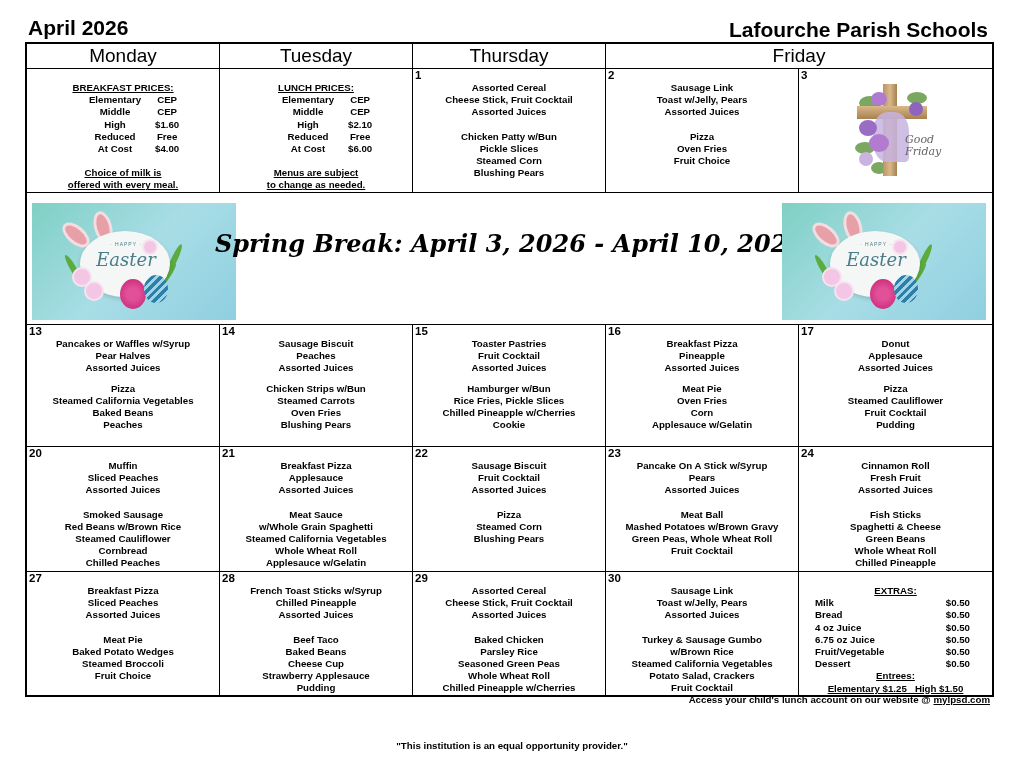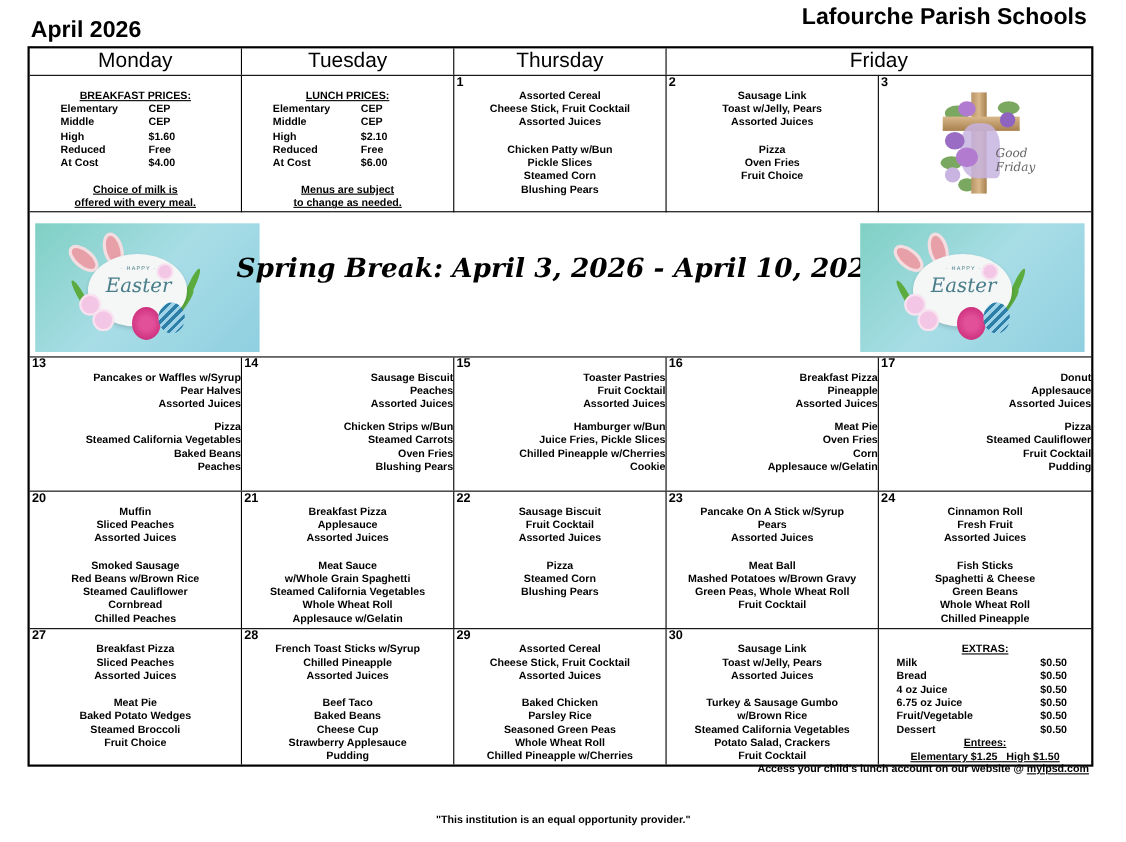--- a/index.html
+++ b/index.html
@@ -1,42 +1,42 @@
 <!DOCTYPE html>
 <html><head>
 <meta charset="utf-8">
 <style>
   html, body { margin:0; padding:0; background:#ffffff; }
   body { width:1024px; height:765px; position:relative; overflow:hidden; font-family:"Liberation Sans", sans-serif; color:#000; }
   .title-left { position:absolute; left:28px; top:16px; font-size:21px; font-weight:bold; letter-spacing:0px; }
-  .title-right { position:absolute; right:36px; top:4px; font-size:21px; font-weight:bold; }
+  .title-right { position:absolute; right:36px; top:18px; font-size:21px; font-weight:bold; }
   .grid { position:absolute; left:25px; top:42px; width:969px; border:2px solid #000; box-sizing:border-box; }
   .row { display:flex; border-bottom:1.5px solid #000; box-sizing:border-box; }
   .row:last-child { border-bottom:none; }
   .cell { width:193px; border-right:1.5px solid #000; box-sizing:border-box; position:relative; }
   .cell:last-child { border-right:none; flex:1; }
   .hdr .cell { height:24px; font-size:19px; text-align:center; line-height:24px; }
   .day-num { position:absolute; left:2px; top:0px; font-size:11.5px; font-weight:bold; line-height:13px; }
   .menu { font-size:9.7px; font-weight:bold; text-align:center; line-height:12.2px; }
   .menu .gap { height:8px; }
   .w1 { height:124px; }
   .w1 .menu { padding-top:13px; }
   .w2, .w3, .w4 { }
   .w2 .cell { height:121px; }
-  .w2 .menu { padding-top:13px;text-align:right; }
+  .w2 .menu { padding-top:13px; }
   .w2 .menu .gap { height:8px; }
   .w3 .cell { height:124px; }
   .w3 .menu { padding-top:13px; }
   .w3 .menu .gap { height:12px; }
   .w4 .cell { height:123px; }
   .w4 .menu { padding-top:13px; }
   .w4 .menu .gap { height:12px; }
   .prices { font-size:9.7px; font-weight:bold; line-height:12.2px; padding-top:13px; }
   .prices .ptitle { text-align:center; text-decoration:underline; }
-  .prices table { border-collapse:collapse; margin-left:28px; }
+  .prices table { border-collapse:collapse; margin-left:48px;text-align:center; }
   .prices td { padding:0; font-size:9.7px; font-weight:bold; line-height:12.2px; }
   .prices td.k { width:80px; }
   .prices .note { text-align:center; text-decoration:underline; margin-top:12px; }
   .spring { height:131px; position:relative; border-bottom:1.5px solid #000; }
   .spring-text { position:absolute; left:0; right:0; top:36px; text-align:center; font-family:"DejaVu Serif", serif; font-style:italic; font-weight:bold; font-size:24px; }
   .easter { position:absolute; top:10px; width:204px; height:117px; background:linear-gradient(135deg,#7fd0c4 0%,#a8dde6 50%,#8fcfe0 100%); overflow:hidden; }
   .easter.left { left:5px; }
   .easter.right { right:6px; }
   .easter .oval { position:absolute; left:48px; top:28px; width:90px; height:66px; border-radius:50%; background:#f4f7f6; box-shadow:0 2px 4px rgba(0,0,0,0.15); }
   .easter .word { position:absolute; left:52px; top:46px; width:84px; text-align:center; font-family:"DejaVu Serif", serif; font-style:italic; color:#4a7d8a; font-size:18px; }
@@ -257,21 +257,21 @@
       </div>
     </div>
     <div class="cell">
       <div class="day-num">15</div>
       <div class="menu">
         <div>Toaster Pastries</div>
         <div>Fruit Cocktail</div>
         <div>Assorted Juices</div>
         <div class="gap"></div>
         <div>Hamburger w/Bun</div>
-        <div>Juice Fries, Pickle Slices</div>
+        <div>Rice Fries, Pickle Slices</div>
         <div>Chilled Pineapple w/Cherries</div>
         <div>Cookie</div>
       </div>
     </div>
     <div class="cell">
       <div class="day-num">16</div>
       <div class="menu">
         <div>Breakfast Pizza</div>
         <div>Pineapple</div>
         <div>Assorted Juices</div>

